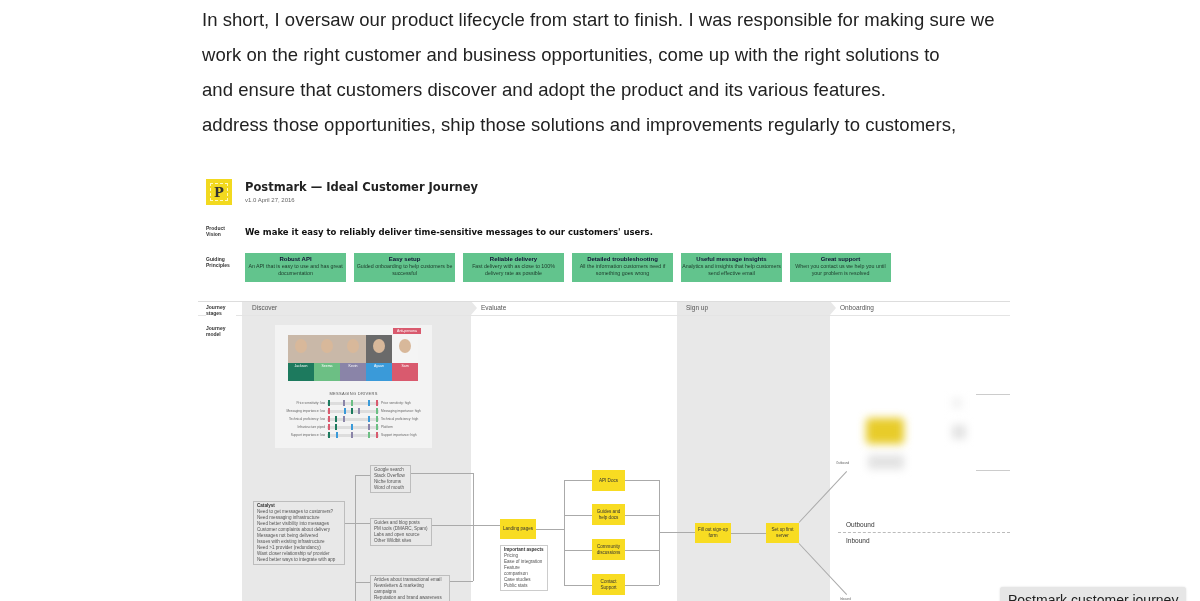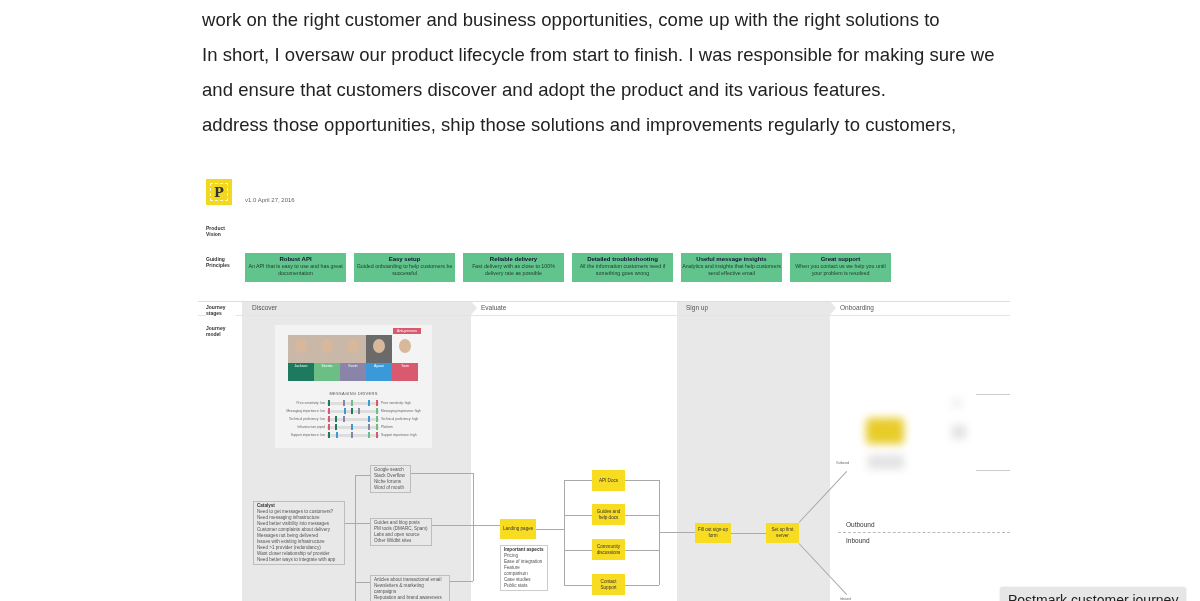--- a/index.html
+++ b/index.html
@@ -56,33 +56,35 @@
   .io-label { position: absolute; font-size: 6.5px; color: #333; }
   .tiny-label { position: absolute; font-size: 3px; color: #666; }
   .dash-line { position: absolute; height: 0; border-top: 1px dashed #bbb; }
 
   .caption { position: absolute; left: 1000px; top: 587px; height: 18px; padding: 5px 8px 0 8px; background: #e6e6e6; border-radius: 3px 3px 0 0; font-size: 14px; color: #222; white-space:nowrap; overflow:hidden; box-shadow: 0 0 2px rgba(0,0,0,0.15); }
 </style>
 </head>
 <body>
 
 <div class="article-text">
+  <p>In short, I oversaw our product lifecycle from start to finish. I was responsible for making sure we</p>
   <p>work on the right customer and business opportunities, come up with the right solutions to</p>
-  <p>In short, I oversaw our product lifecycle from start to finish. I was responsible for making sure we</p>
   <p>and ensure that customers discover and adopt the product and its various features.</p>
   <p>address those opportunities, ship those solutions and improvements regularly to customers,</p>
 </div>
 
 <div class="figure">
   <div class="fig-logo">
       <span>P</span>
     </div>
+  <div class="fig-title">Postmark — Ideal Customer Journey</div>
   <div class="fig-version">v1.0  April 27, 2016</div>
 
   <div class="row-label" style="top:55px">Product Vision</div>
+  <div class="vision">We make it easy to reliably deliver time-sensitive messages to our customers' users.</div>
 
   <div class="row-label" style="top:86px">Guiding Principles</div>
   <div class="principles">
     <div class="principle">
         <div class="p-title">Robust API</div>
         <div class="p-desc">An API that is easy to use and has great documentation</div>
       </div>
     <div class="principle">
         <div class="p-title">Easy setup</div>
         <div class="p-desc">Guided onboarding to help customers be successful</div>

